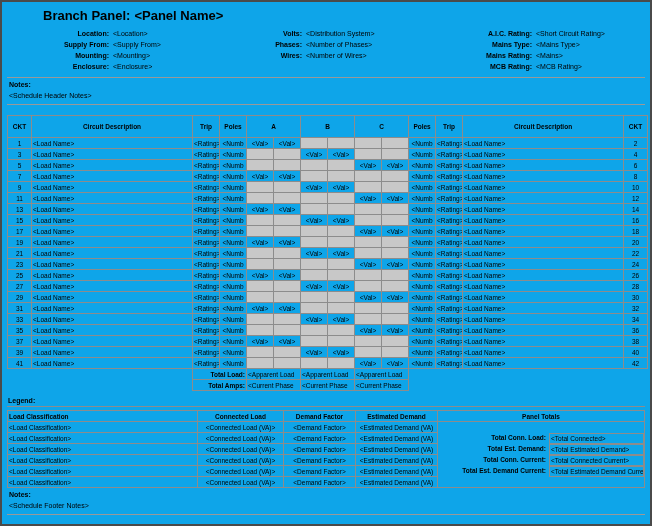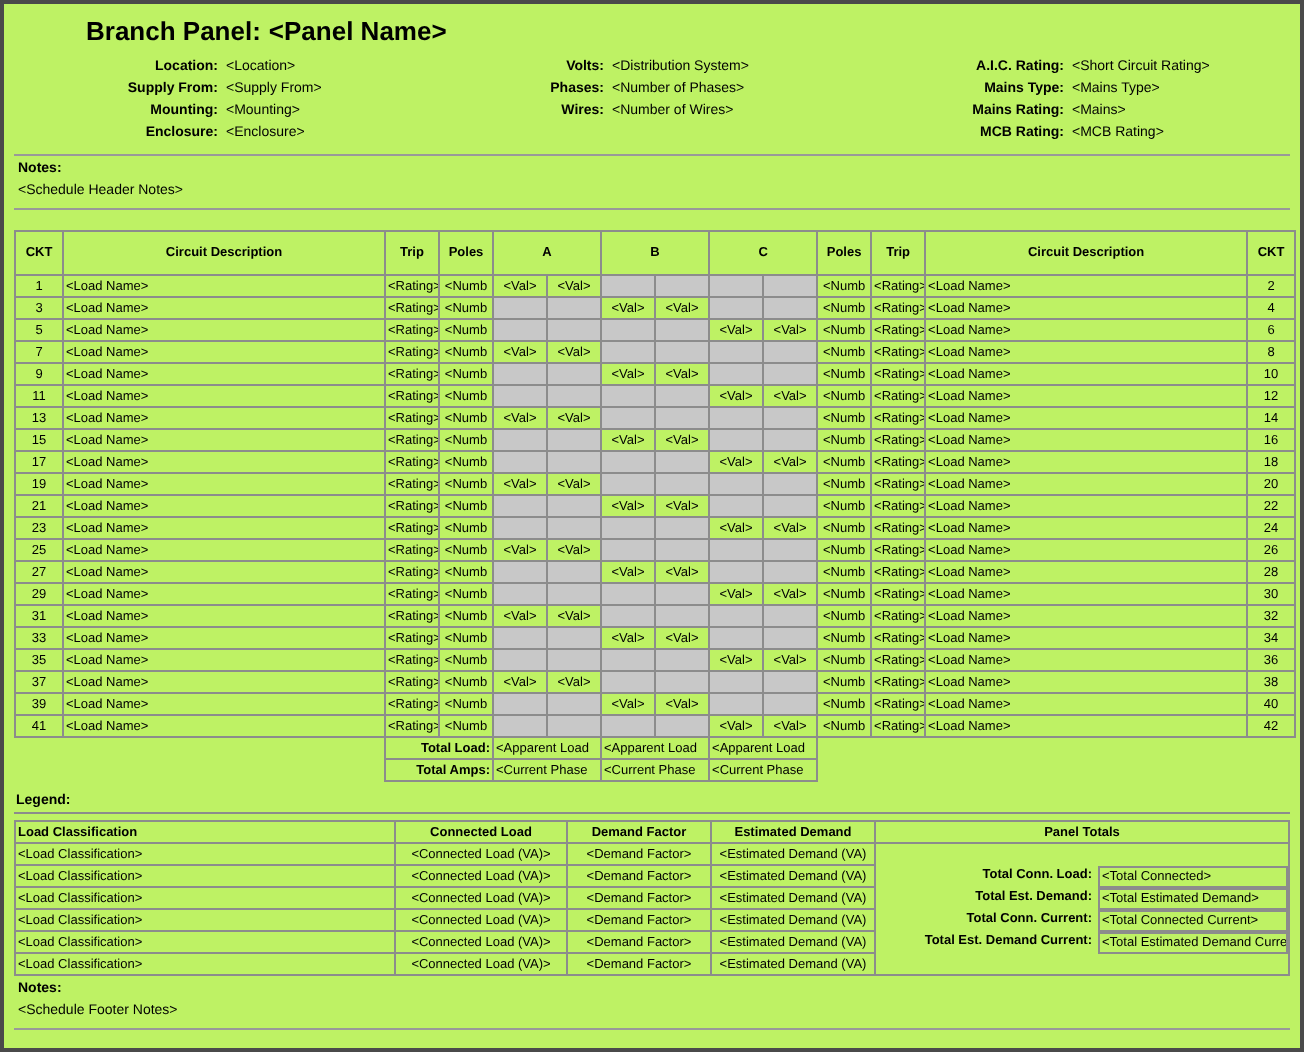--- a/index.html
+++ b/index.html
@@ -1,18 +1,18 @@
 <!DOCTYPE html>
 <html><head>
 <meta charset="utf-8">
 <style>
   * { margin:0; padding:0; box-sizing:border-box; }
   html,body { background:#d9d9d9; }
   body { width:652px; height:526px; font-family:"Liberation Sans", sans-serif; color:#000; overflow:hidden; }
-  .page { width:652px; height:526px; background:#bef264; border:2px solid #4a4a4a; padding:4px 5px; }
+  .page { width:652px; height:526px; background:#0ea5e9; border:2px solid #4a4a4a; padding:4px 5px; }
 
   .title-row { margin:2px 0 3px 36px; font-size:13px; font-weight:bold; height:17px; white-space:nowrap; }
   .title-name { margin-left:4px; }
 
   .info { display:flex; font-size:7px; }
   .col1 { width:243px; } .col2 { width:198px; } .col3 { flex:1; }
   .info-row { display:flex; height:11px; line-height:11px; }
   .info-label { font-weight:bold; text-align:right; padding-right:4px; white-space:nowrap; }
   .col1 .info-label { width:106px; } .col2 .info-label { width:56px; } .col3 .info-label { width:88px; }
   .info-value { flex:1; text-align:left; white-space:nowrap; overflow:hidden; }

